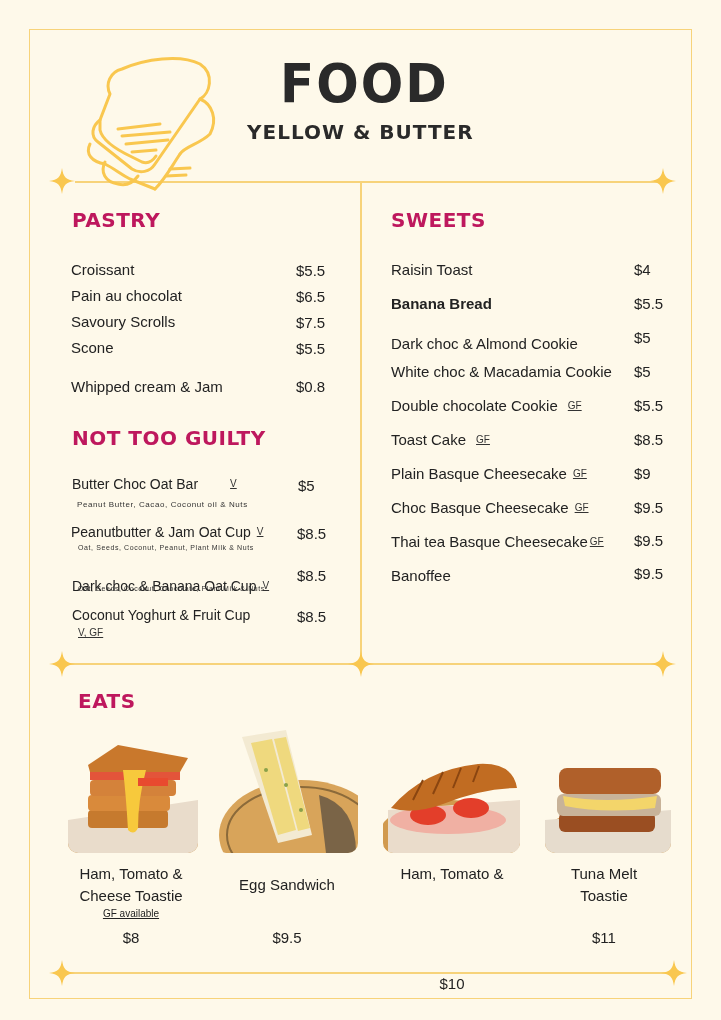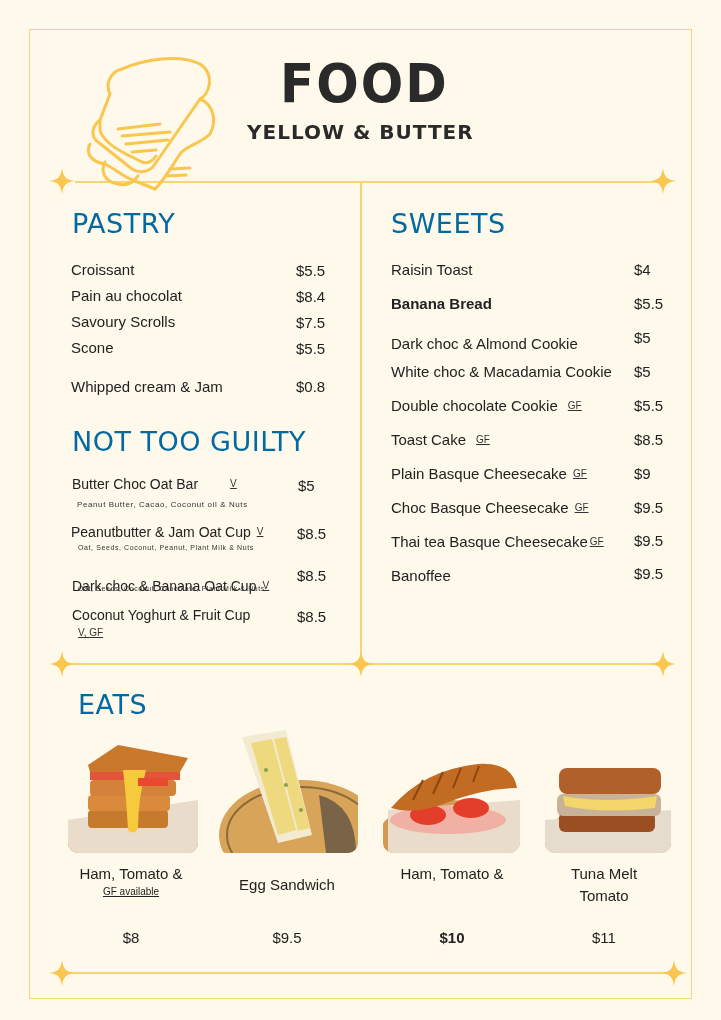--- a/index.html
+++ b/index.html
@@ -5,21 +5,21 @@
   html,body{margin:0;padding:0;}
   body{width:721px;height:1020px;background:#fef9ea;position:relative;overflow:hidden;font-family:"Liberation Sans",sans-serif;color:#222;}
   .frame{position:absolute;left:29px;top:29px;width:663px;height:970px;border:1px solid #f7d37a;box-sizing:border-box;}
   .hline{position:absolute;height:2px;background:#f7d37a;}
   .vline{position:absolute;width:2px;background:#f7d37a;}
   .star{position:absolute;width:26px;height:26px;}
   .star svg{width:100%;height:100%;display:block;}
   .title{position:absolute;left:280px;top:55px;font-family:"DejaVu Sans",sans-serif;font-weight:bold;font-size:50px;letter-spacing:2px;color:#2a2a2a;transform:scaleY(1.05);}
   .subtitle{position:absolute;left:247px;top:120px;font-family:"DejaVu Sans",sans-serif;font-weight:bold;font-size:20px;letter-spacing:1px;color:#2a2a2a;}
   .logo{position:absolute;left:60px;top:44px;width:170px;height:150px;}
-  .section-title{position:absolute;font-family:"DejaVu Sans",sans-serif;font-weight:normal;font-size:27px;color:#0369a1;letter-spacing:0.5px;}
+  .section-title{position:absolute;font-family:"DejaVu Sans",sans-serif;font-weight:bold;font-size:20px;color:#be185d;letter-spacing:0.5px;}
   .item{position:absolute;font-size:15px;color:#222;white-space:nowrap;}
   .price{position:absolute;font-size:15px;color:#222;white-space:nowrap;}
   .tag{font-size:10px;text-decoration:underline;margin-left:6px;color:#333;vertical-align:2px;}
   .desc{position:absolute;font-size:8px;letter-spacing:0.6px;color:#333;white-space:nowrap;}
   .eats-img{position:absolute;border-radius:10px;overflow:hidden;}
   .eats-name{position:absolute;font-size:15px;text-align:center;line-height:22px;color:#222;}
   .eats-price{position:absolute;font-size:15px;text-align:center;color:#222;}
   .gf-note{display:block;font-size:10px;text-decoration:underline;line-height:14px;}
 </style>
 </head>
@@ -85,21 +85,21 @@
   </svg>
 </div>
 
 <div class="title">FOOD</div>
 <div class="subtitle">YELLOW &amp; BUTTER</div>
 
 <div class="section-title" style="left:72px;top:208px;">PASTRY</div>
 <div class="item" style="left:71px;top:261px;">Croissant</div>
 <div class="price" style="left:296px;top:262px;">$5.5</div>
 <div class="item" style="left:71px;top:287px;">Pain au chocolat</div>
-<div class="price" style="left:296px;top:288px;">$8.4</div>
+<div class="price" style="left:296px;top:288px;">$6.5</div>
 <div class="item" style="left:71px;top:313px;">Savoury Scrolls</div>
 <div class="price" style="left:296px;top:314px;">$7.5</div>
 <div class="item" style="left:71px;top:339px;">Scone</div>
 <div class="price" style="left:296px;top:340px;">$5.5</div>
 <div class="item" style="left:71px;top:378px;">Whipped cream &amp; Jam</div>
 <div class="price" style="left:296px;top:378px;">$0.8</div>
 
 <div class="section-title" style="left:72px;top:426px;">NOT TOO GUILTY</div>
 
 <div class="item" style="left:72px;top:476px;font-size:14px;"><span>Butter Choc Oat Bar</span><span class="tag" style="margin-left:32px;">V</span></div>
@@ -186,31 +186,32 @@
     <polygon points="0,60 126,50 126,93 0,93" fill="#e6dccd"></polygon>
     <rect x="14" y="52" width="96" height="20" rx="6" fill="#9a4e22"></rect>
     <rect x="12" y="34" width="104" height="22" rx="6" fill="#c8b399"></rect>
     <path d="M18 36 Q60 44 112 36 L110 48 Q60 54 20 46Z" fill="#f3d56a"></path>
     <rect x="14" y="8" width="102" height="26" rx="8" fill="#b0602a"></rect>
   </svg>
 </div>
 
 <div class="eats-name" style="left:58px;top:863px;width:146px;">
   <span style="display:block">Ham, Tomato &amp;</span>
+  <span style="display:block">Cheese Toastie</span>
   <span class="gf-note">GF available</span>
 </div>
 <div class="eats-price" style="left:58px;top:929px;width:146px;">$8</div>
 
 <div class="eats-name" style="left:214px;top:874px;width:146px;">
   <span style="display:block">Egg Sandwich</span>
 </div>
 <div class="eats-price" style="left:214px;top:929px;width:146px;">$9.5</div>
 
 <div class="eats-name" style="left:378px;top:863px;width:148px;">
   <span style="display:block">Ham, Tomato &amp;</span>
 </div>
-<div class="eats-price" style="left:378px;top:929px;width:148px;font-weight:bold;">$10</div>
+<div class="eats-price" style="left:378px;top:975px;width:148px;">$10</div>
 
 <div class="eats-name" style="left:540px;top:863px;width:128px;">
   <span style="display:block">Tuna Melt</span>
-  <span style="display:block">Tomato</span>
+  <span style="display:block">Toastie</span>
 </div>
 <div class="eats-price" style="left:540px;top:929px;width:128px;">$11</div>
 
 </body></html>

